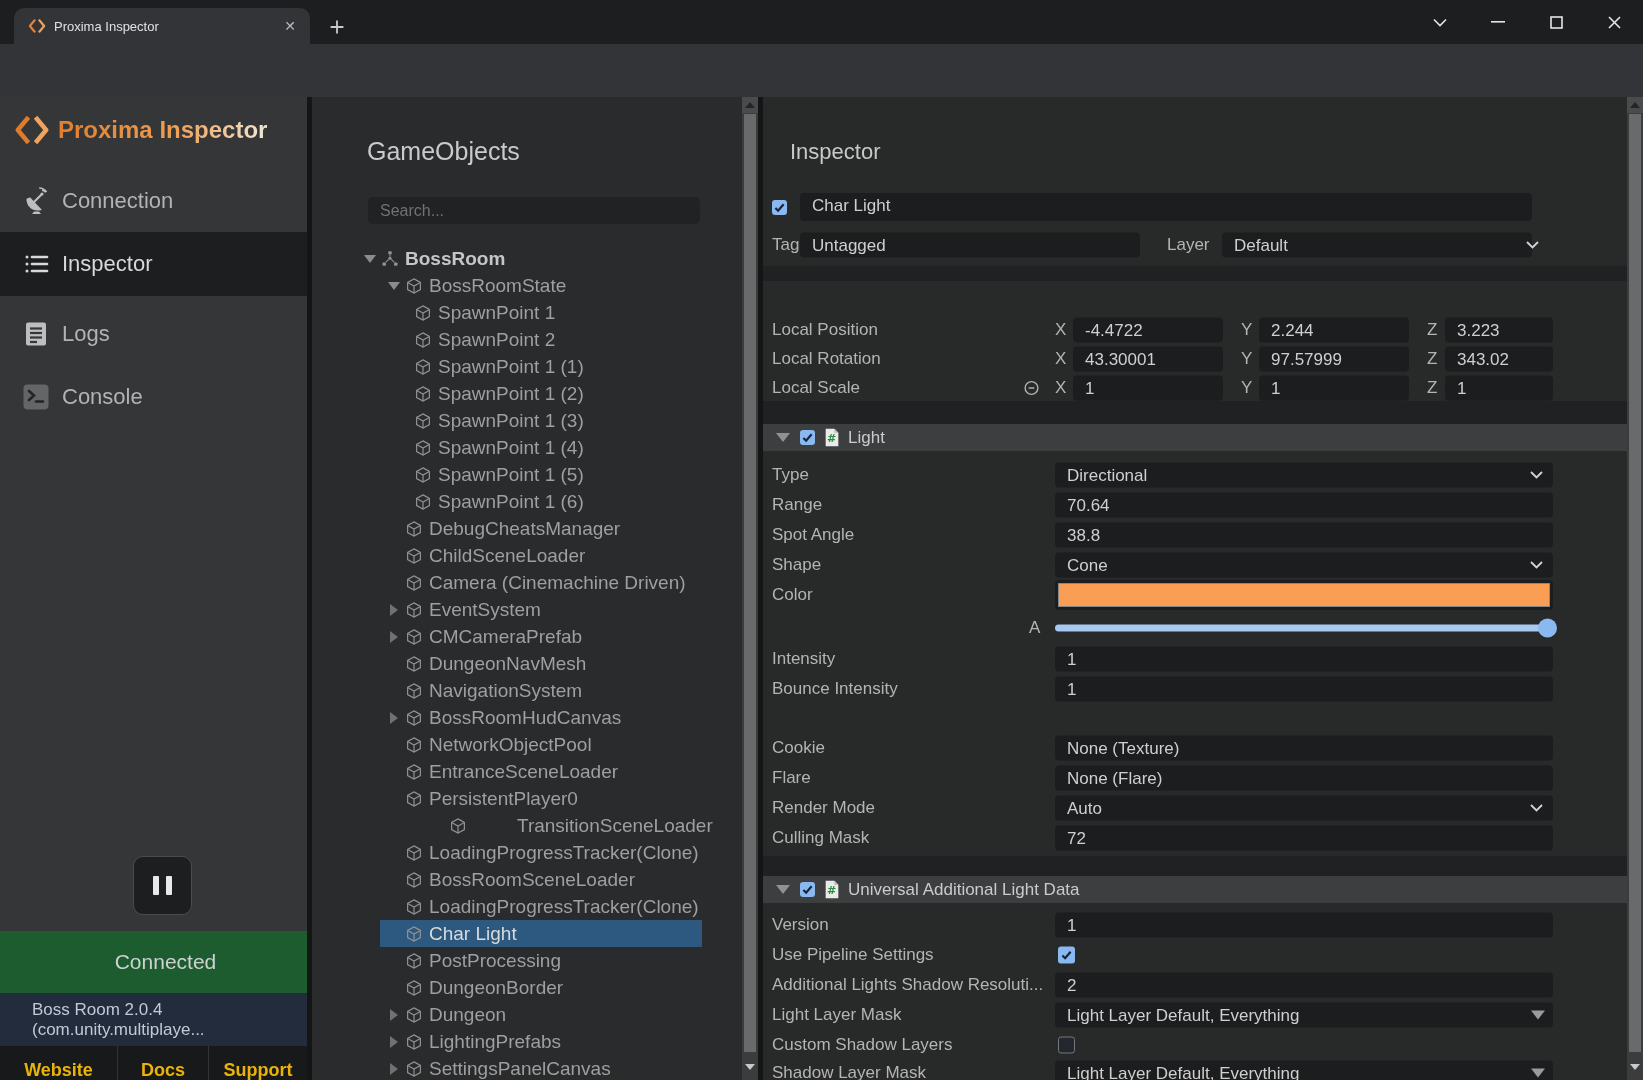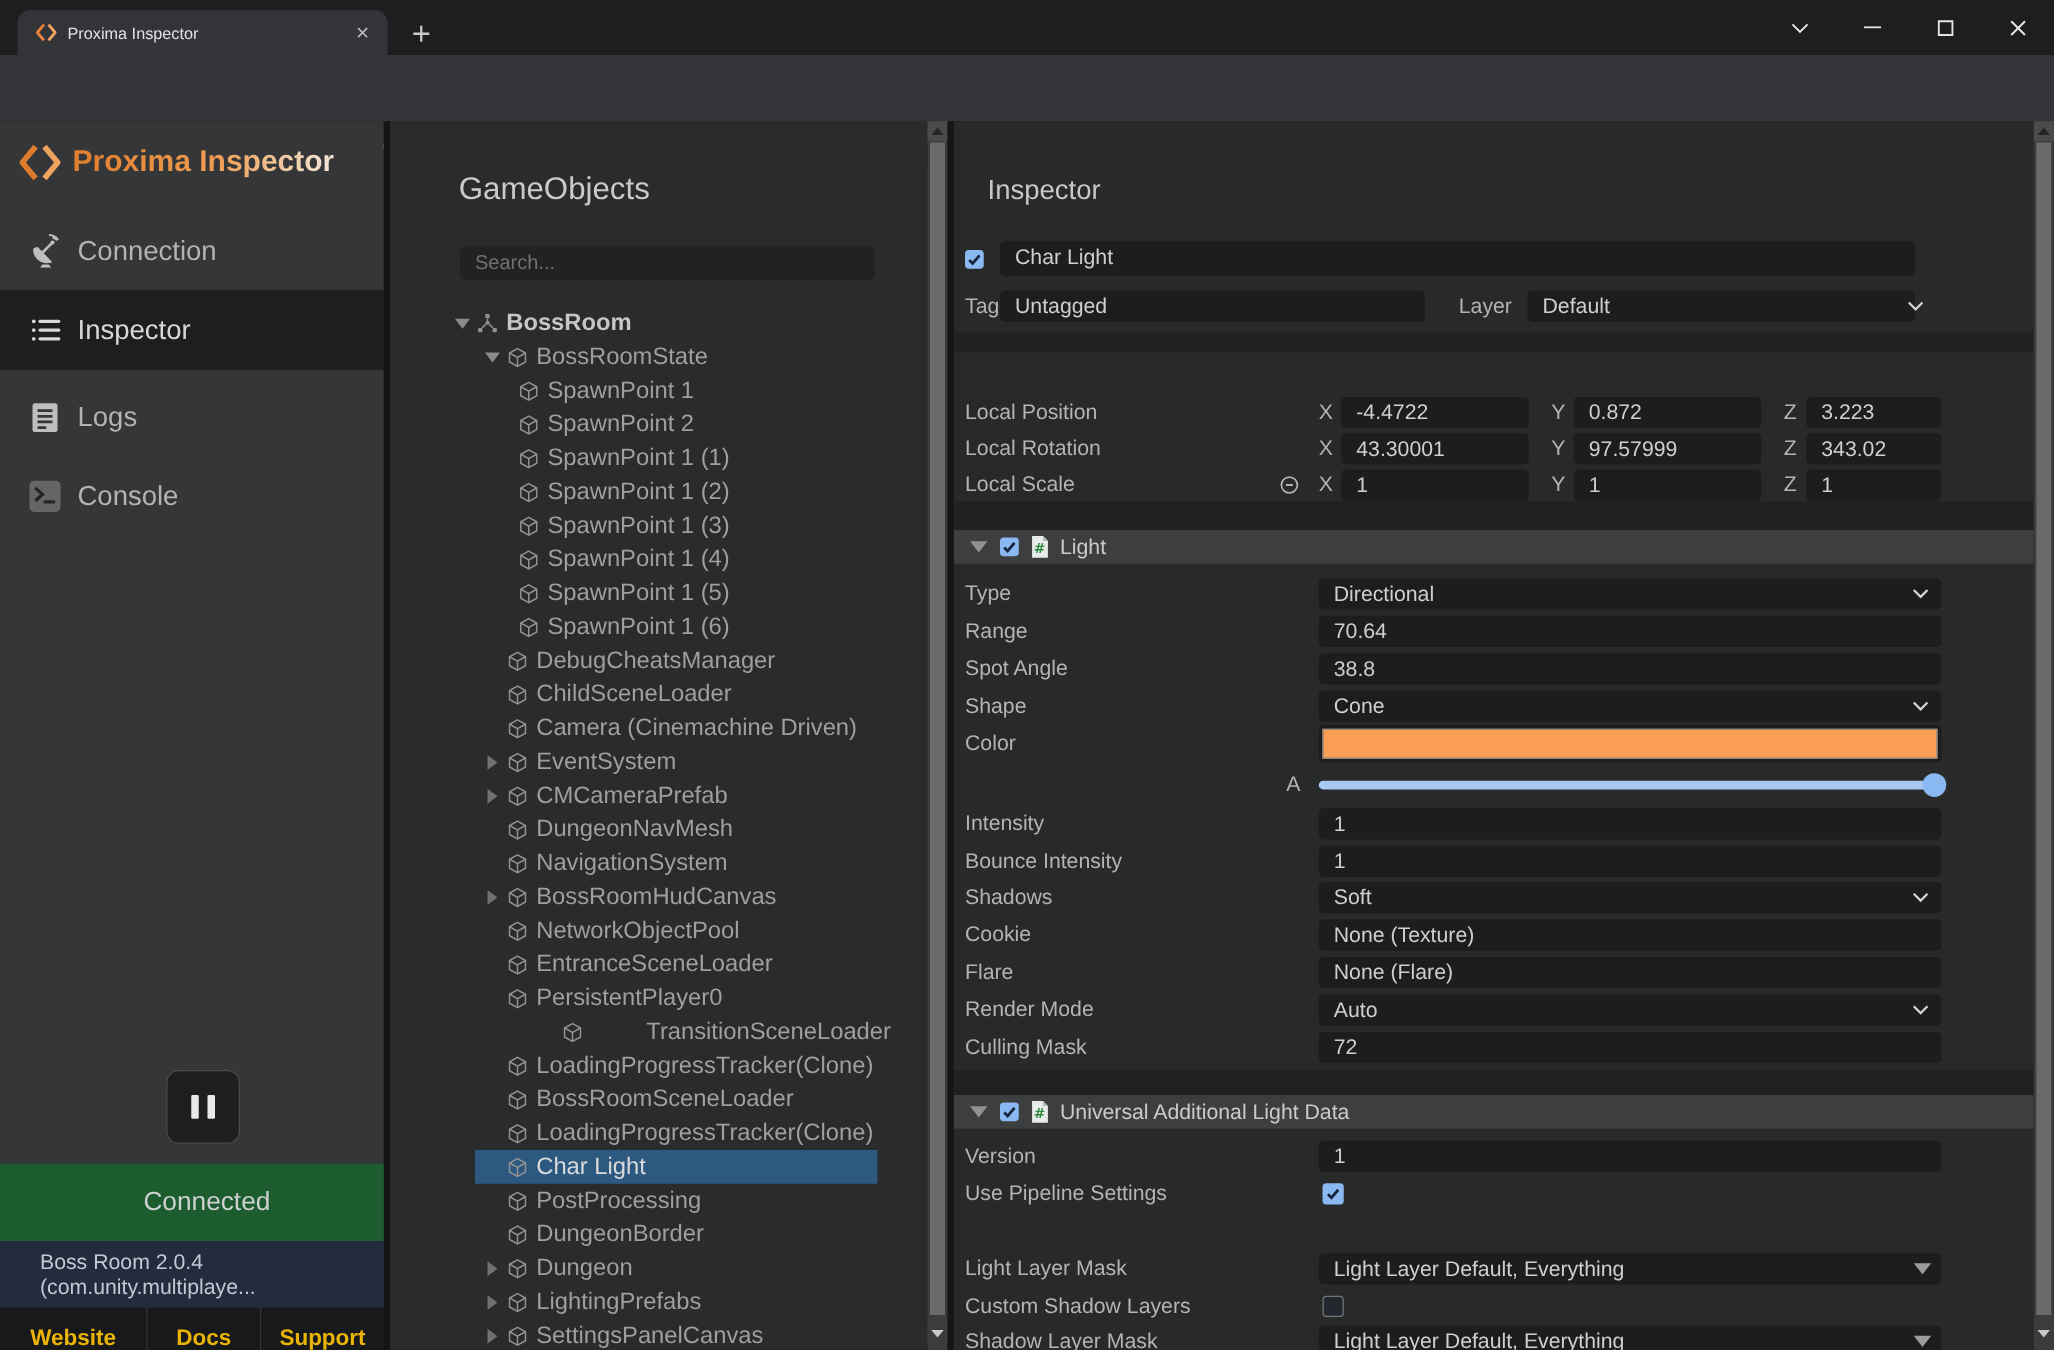--- a/index.html
+++ b/index.html
@@ -704,21 +704,21 @@
         </svg>
     </div>
   </div>
 
   <div class="iblock" style="top:184px;height:120px">
     <div class="irow" style="top:34px">
       <span class="ilabel">Local Position</span>
       <span class="axis-lbl" style="left:292px">X</span>
       <div class="ifield" style="left:310px;width:150px">-4.4722</div>
       <span class="axis-lbl" style="left:478px">Y</span>
-      <div class="ifield" style="left:496px;width:150px">0.872</div>
+      <div class="ifield" style="left:496px;width:150px">2.244</div>
       <span class="axis-lbl" style="left:664px">Z</span>
       <div class="ifield" style="left:682px;width:108px">3.223</div>
     </div>
     <div class="irow" style="top:63px">
       <span class="ilabel">Local Rotation</span>
       <span class="axis-lbl" style="left:292px">X</span>
       <div class="ifield" style="left:310px;width:150px">43.30001</div>
       <span class="axis-lbl" style="left:478px">Y</span>
       <div class="ifield" style="left:496px;width:150px">97.57999</div>
       <span class="axis-lbl" style="left:664px">Z</span>
@@ -788,27 +788,20 @@
       <div class="alpha-thumb"></div>
     </div>
     <div class="irow" style="top:220px">
       <span class="ilabel">Intensity</span>
       <div class="ifield val-field">1</div>
     </div>
     <div class="irow" style="top:250px">
       <span class="ilabel">Bounce Intensity</span>
       <div class="ifield val-field">1</div>
     </div>
-    <div class="irow" style="top:279px">
-      <span class="ilabel">Shadows</span>
-      <div class="ifield val-field">Soft</div>
-      <svg class="dd-chevron" viewBox="0 0 13 9" fill="none" stroke="currentColor" stroke-width="1.8">
-          <path d="M1 1.5 6.5 7 12 1.5"></path>
-        </svg>
-    </div>
     <div class="irow" style="top:309px">
       <span class="ilabel">Cookie</span>
       <div class="ifield val-field">None (Texture)</div>
     </div>
     <div class="irow" style="top:339px">
       <span class="ilabel">Flare</span>
       <div class="ifield val-field">None (Flare)</div>
     </div>
     <div class="irow" style="top:369px">
       <span class="ilabel">Render Mode</span>
@@ -843,20 +836,24 @@
       <div class="ifield val-field">1</div>
     </div>
     <div class="irow" style="top:64px">
       <span class="ilabel">Use Pipeline Settings</span>
       <span class="chk row-chk">
           <svg viewBox="0 0 12 12" fill="none" stroke="currentColor" stroke-width="2.4">
             <path d="M1.5 6.5 4.5 9.5 10.5 2.5"></path>
           </svg>
         </span>
     </div>
+    <div class="irow" style="top:94px">
+      <span class="ilabel">Additional Lights Shadow Resoluti...</span>
+      <div class="ifield val-field">2</div>
+    </div>
     <div class="irow" style="top:124px">
       <span class="ilabel">Light Layer Mask</span>
       <div class="ifield val-field">Light Layer Default, Everything</div>
       <span class="mask-arr"></span>
     </div>
     <div class="irow" style="top:154px">
       <span class="ilabel">Custom Shadow Layers</span>
       <span class="chk empty row-chk"></span>
     </div>
     <div class="irow" style="top:182px">

